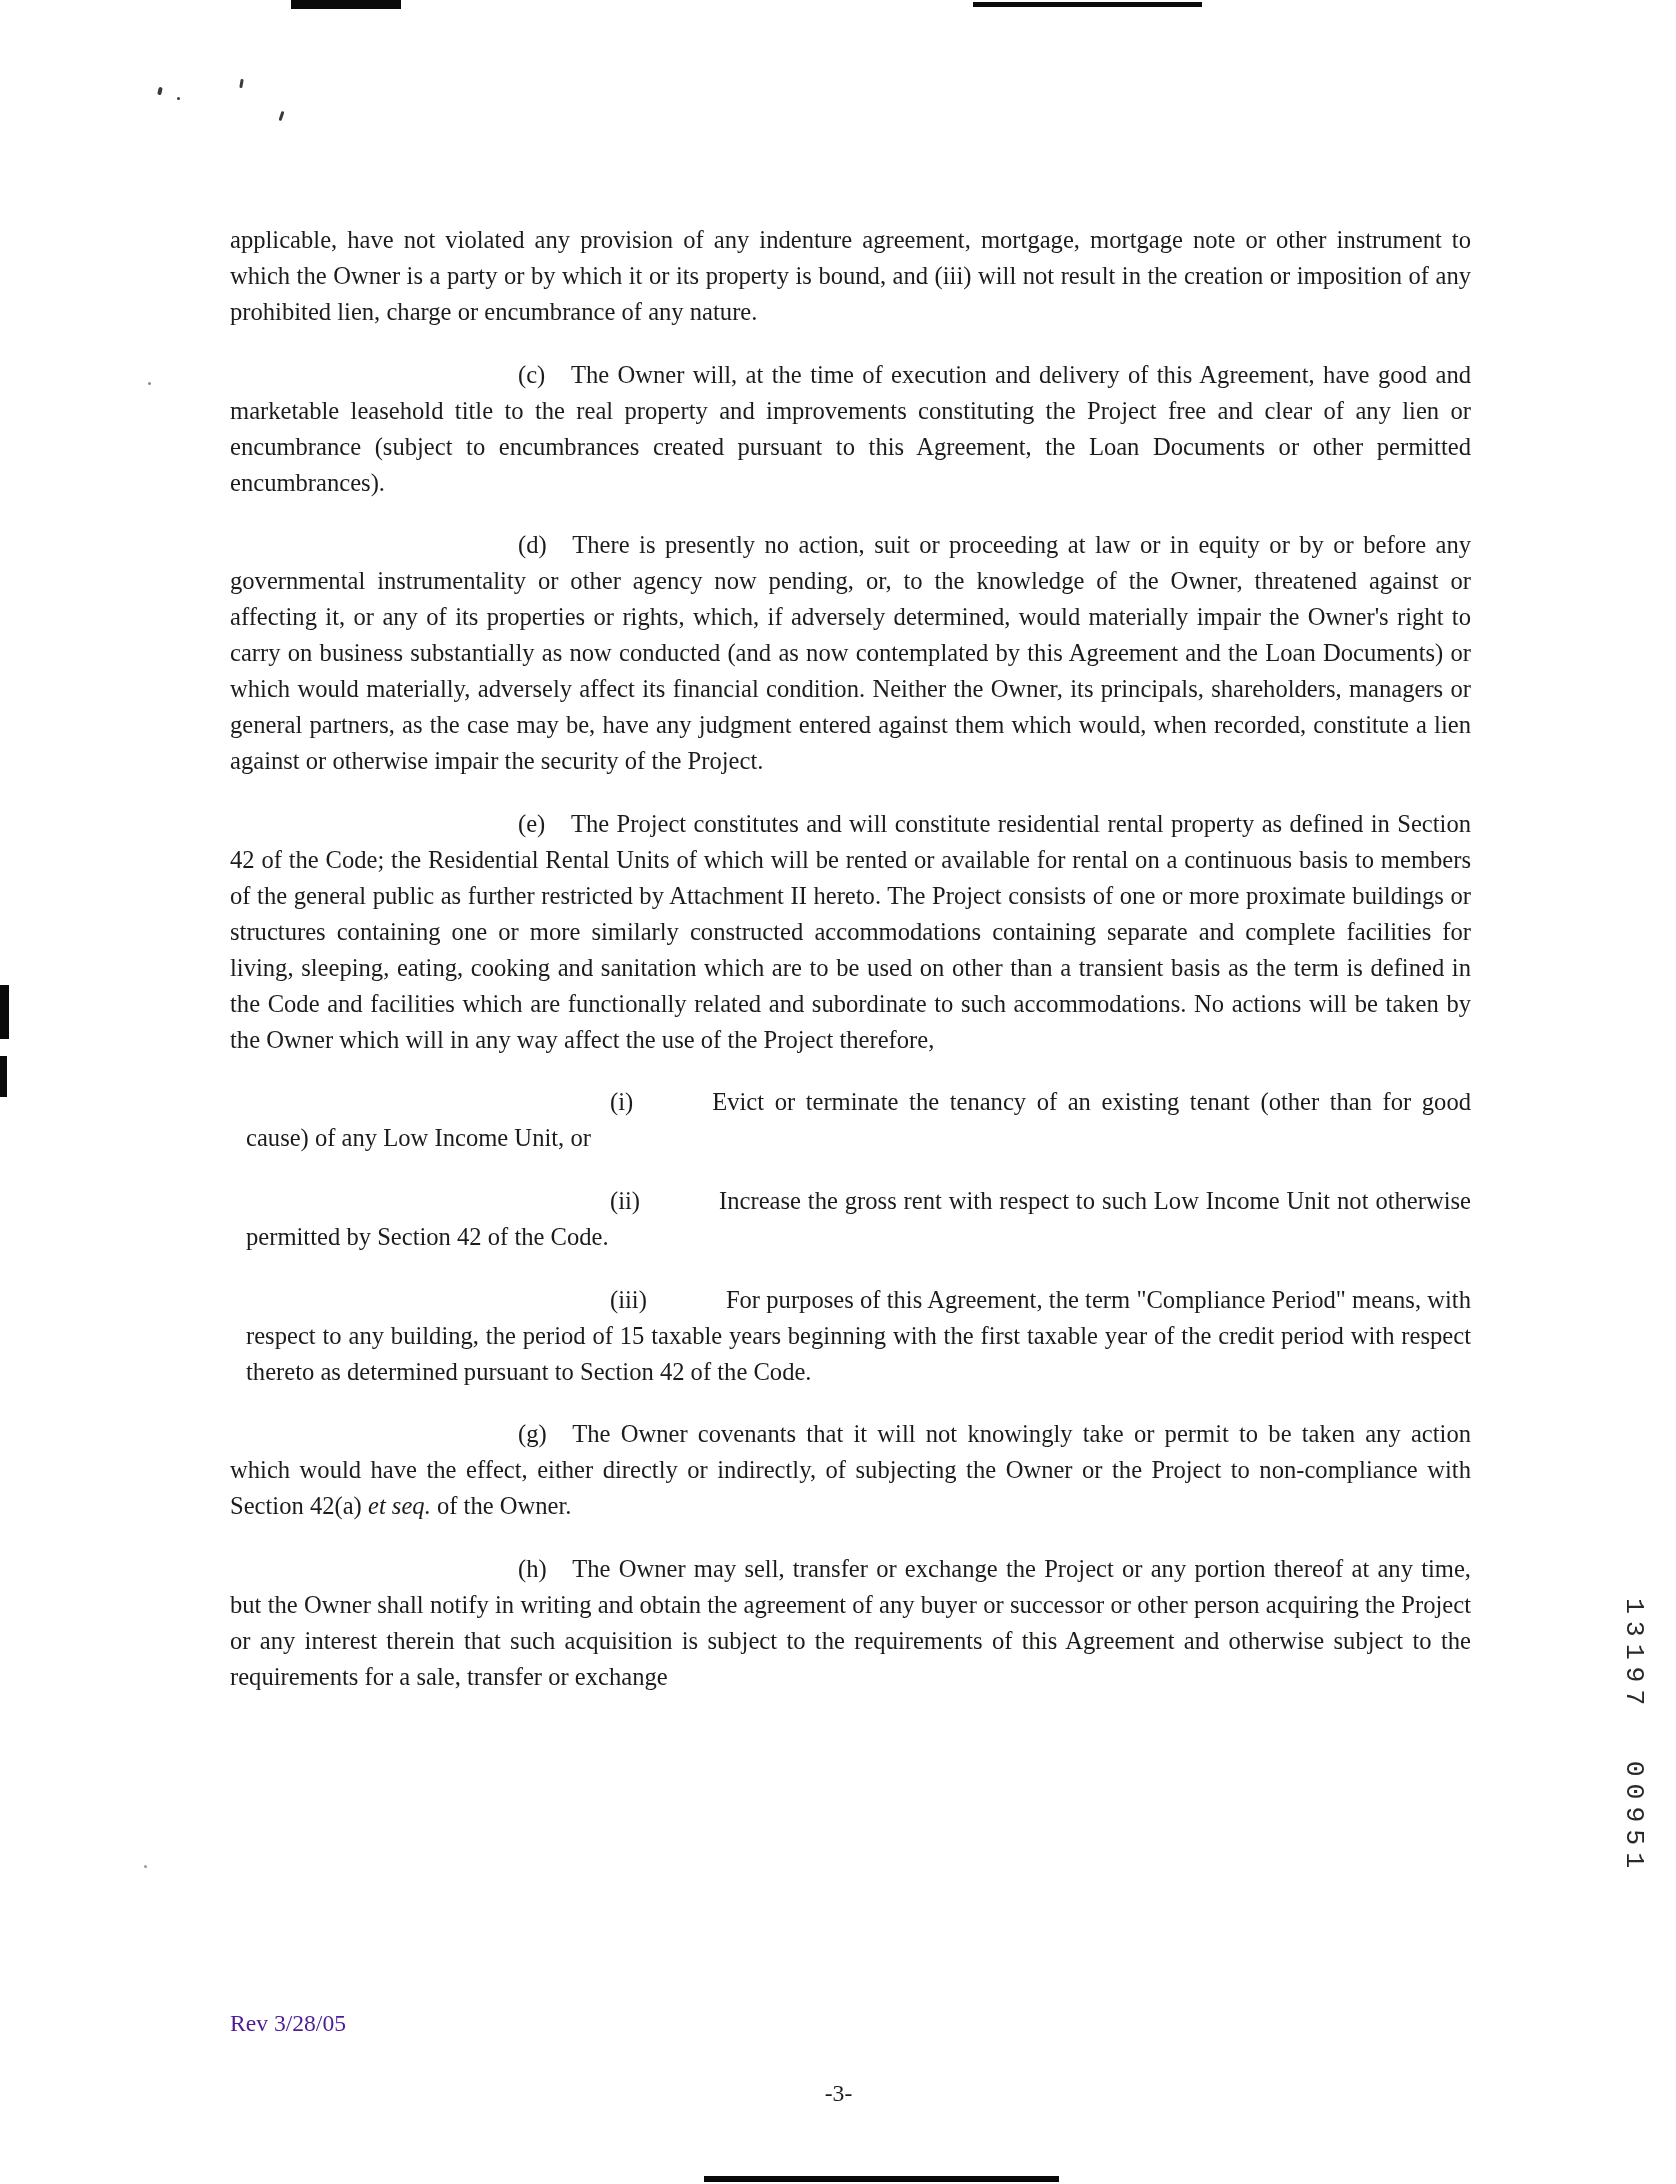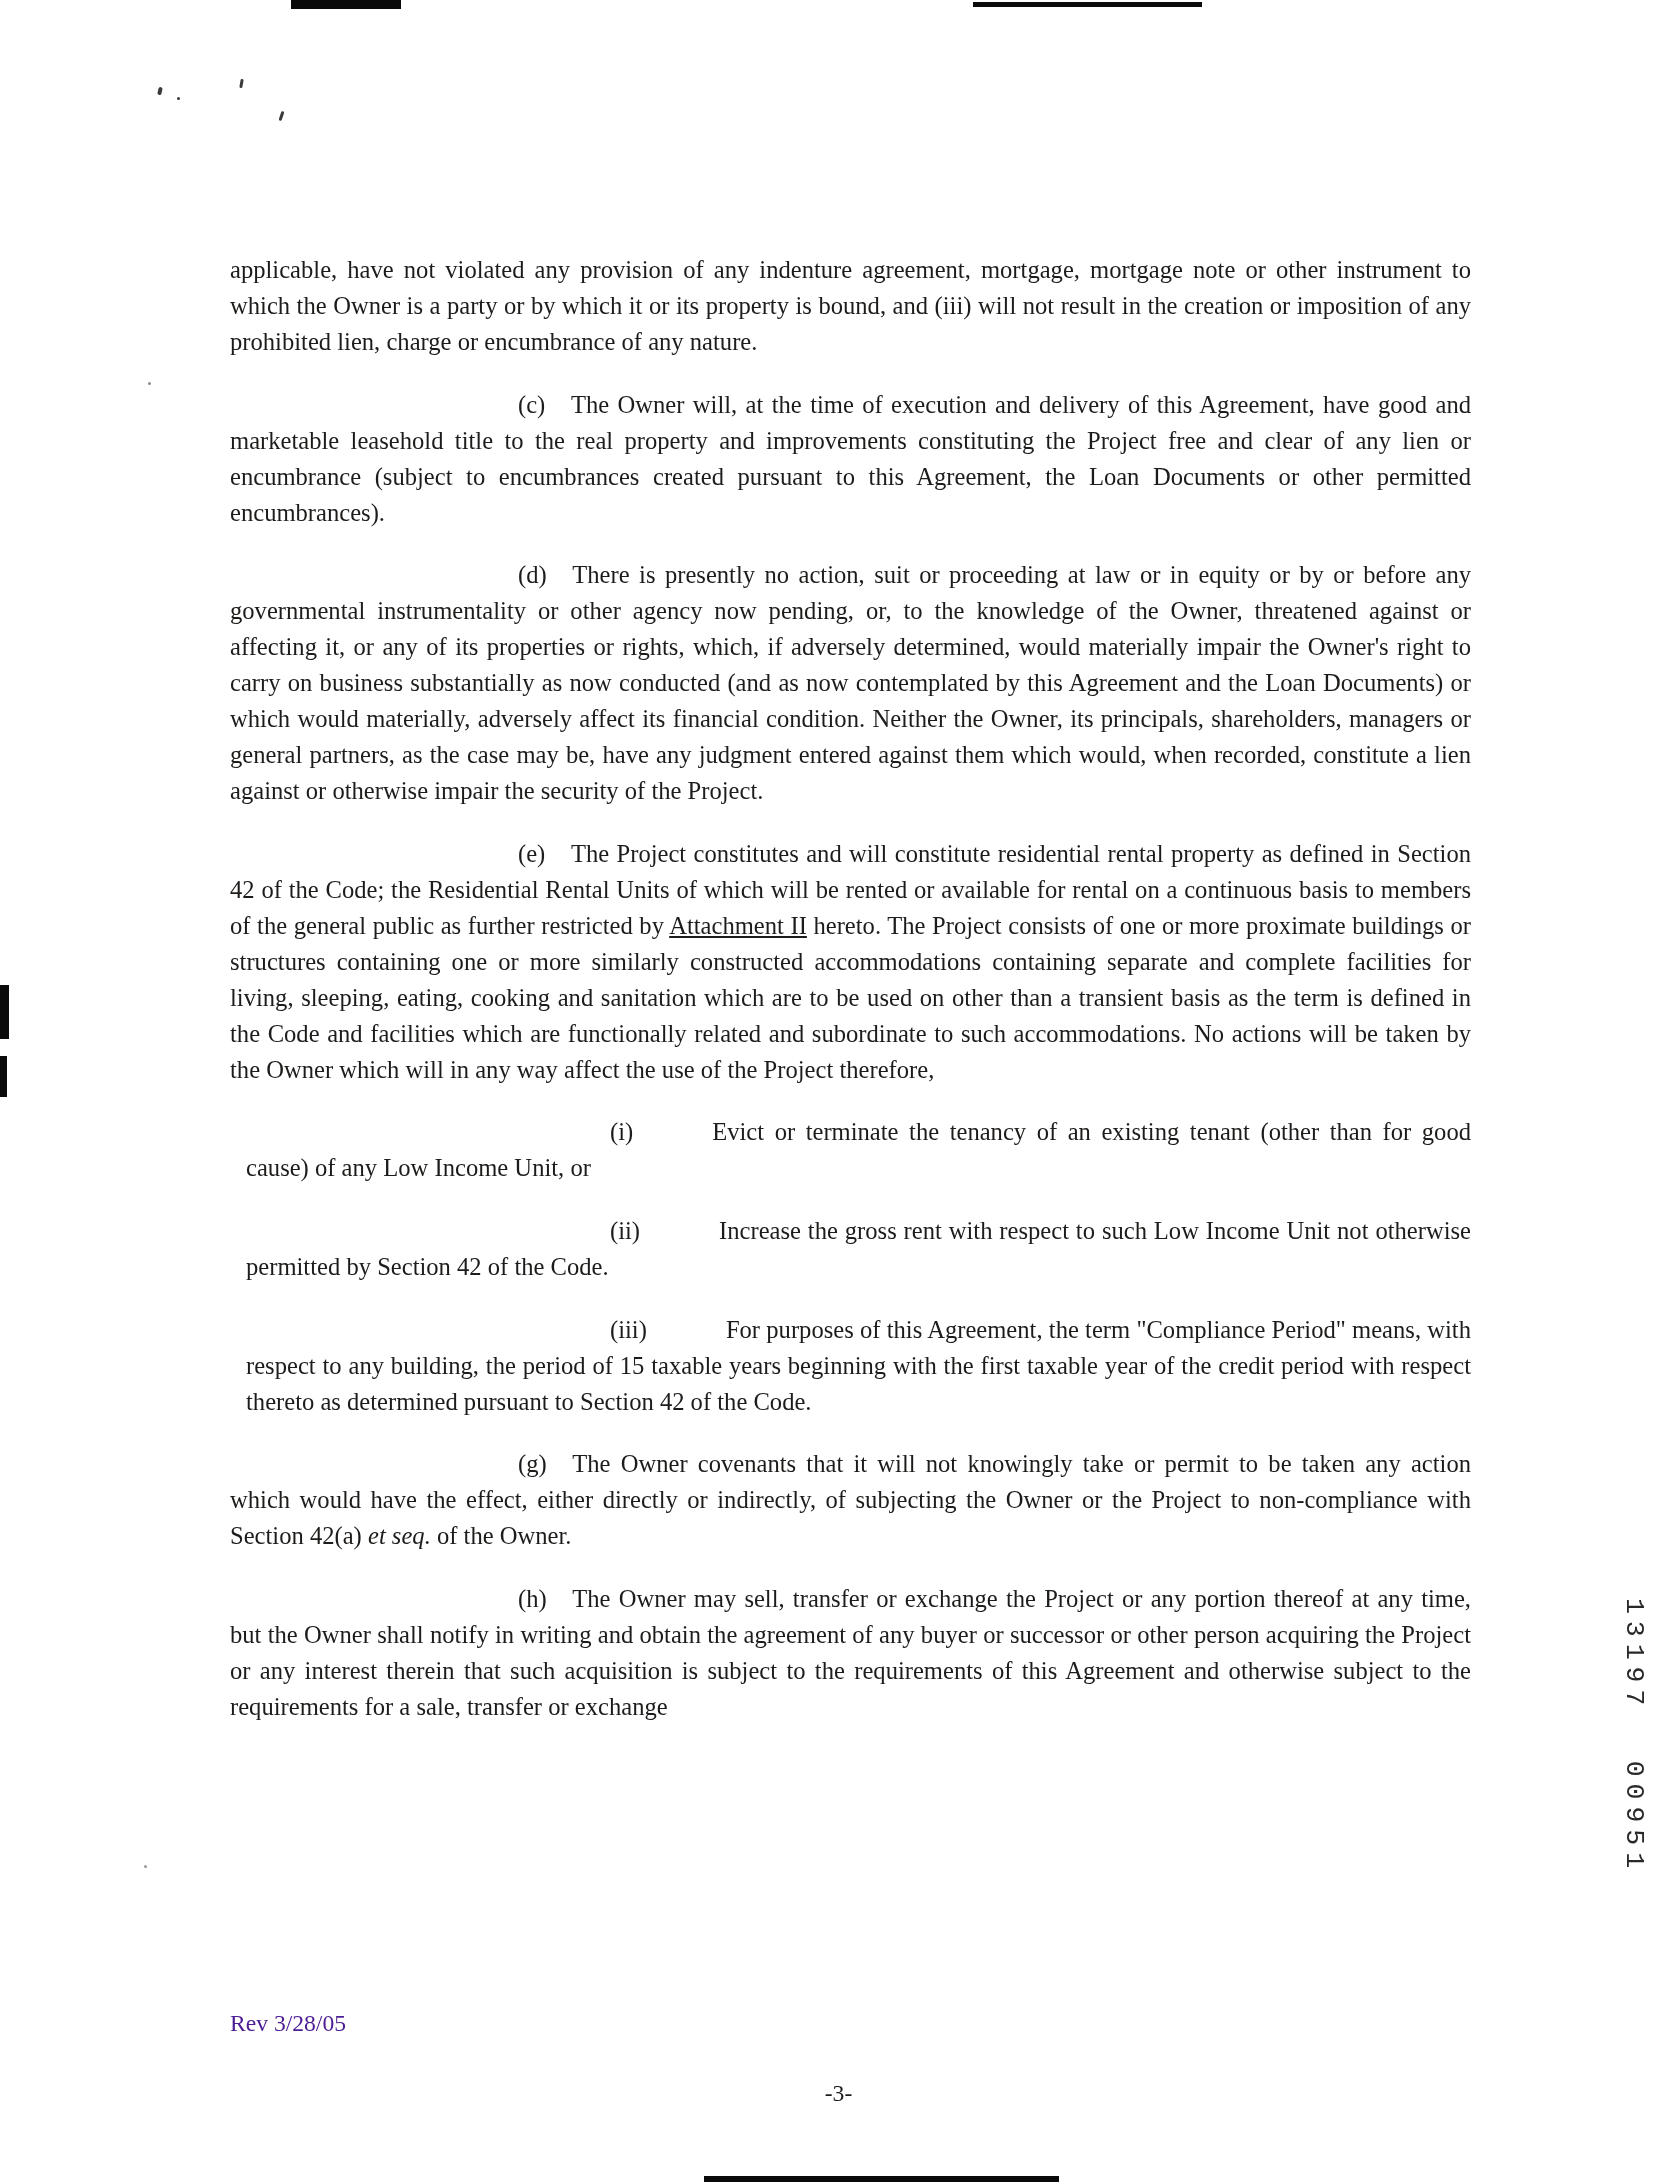--- a/index.html
+++ b/index.html
@@ -11,34 +11,34 @@
     height: 2185px;
     background: #ffffff;
     position: relative;
     overflow: hidden;
     font-family: "Liberation Serif", serif;
     color: #1e1c1a;
   }
   .page-body {
     position: absolute;
     left: 230px;
-    top: 252px;
+    top: 222px;
     width: 1241px;
   }
   .para {
     font-size: 24.6px;
     line-height: 36px;
     text-align: justify;
     margin: 0 0 26.6px 0;
   }
   .para.level1 { text-indent: 288px; }
   .para.level2 { text-indent: 364px; margin-left: 16px; }
   .plabel { padding-right: 25.6px; }
   .para.level2 .plabel { padding-right: 79px; }
-  .u { text-decoration: underline; }
+  .u { }
   .it { font-style: italic; }
   .footer-rev {
     position: absolute;
     left: 230px;
     top: 2010px;
     font-size: 23.6px;
     color: #4c1d95;
   }
   .page-num {
     position: absolute;

